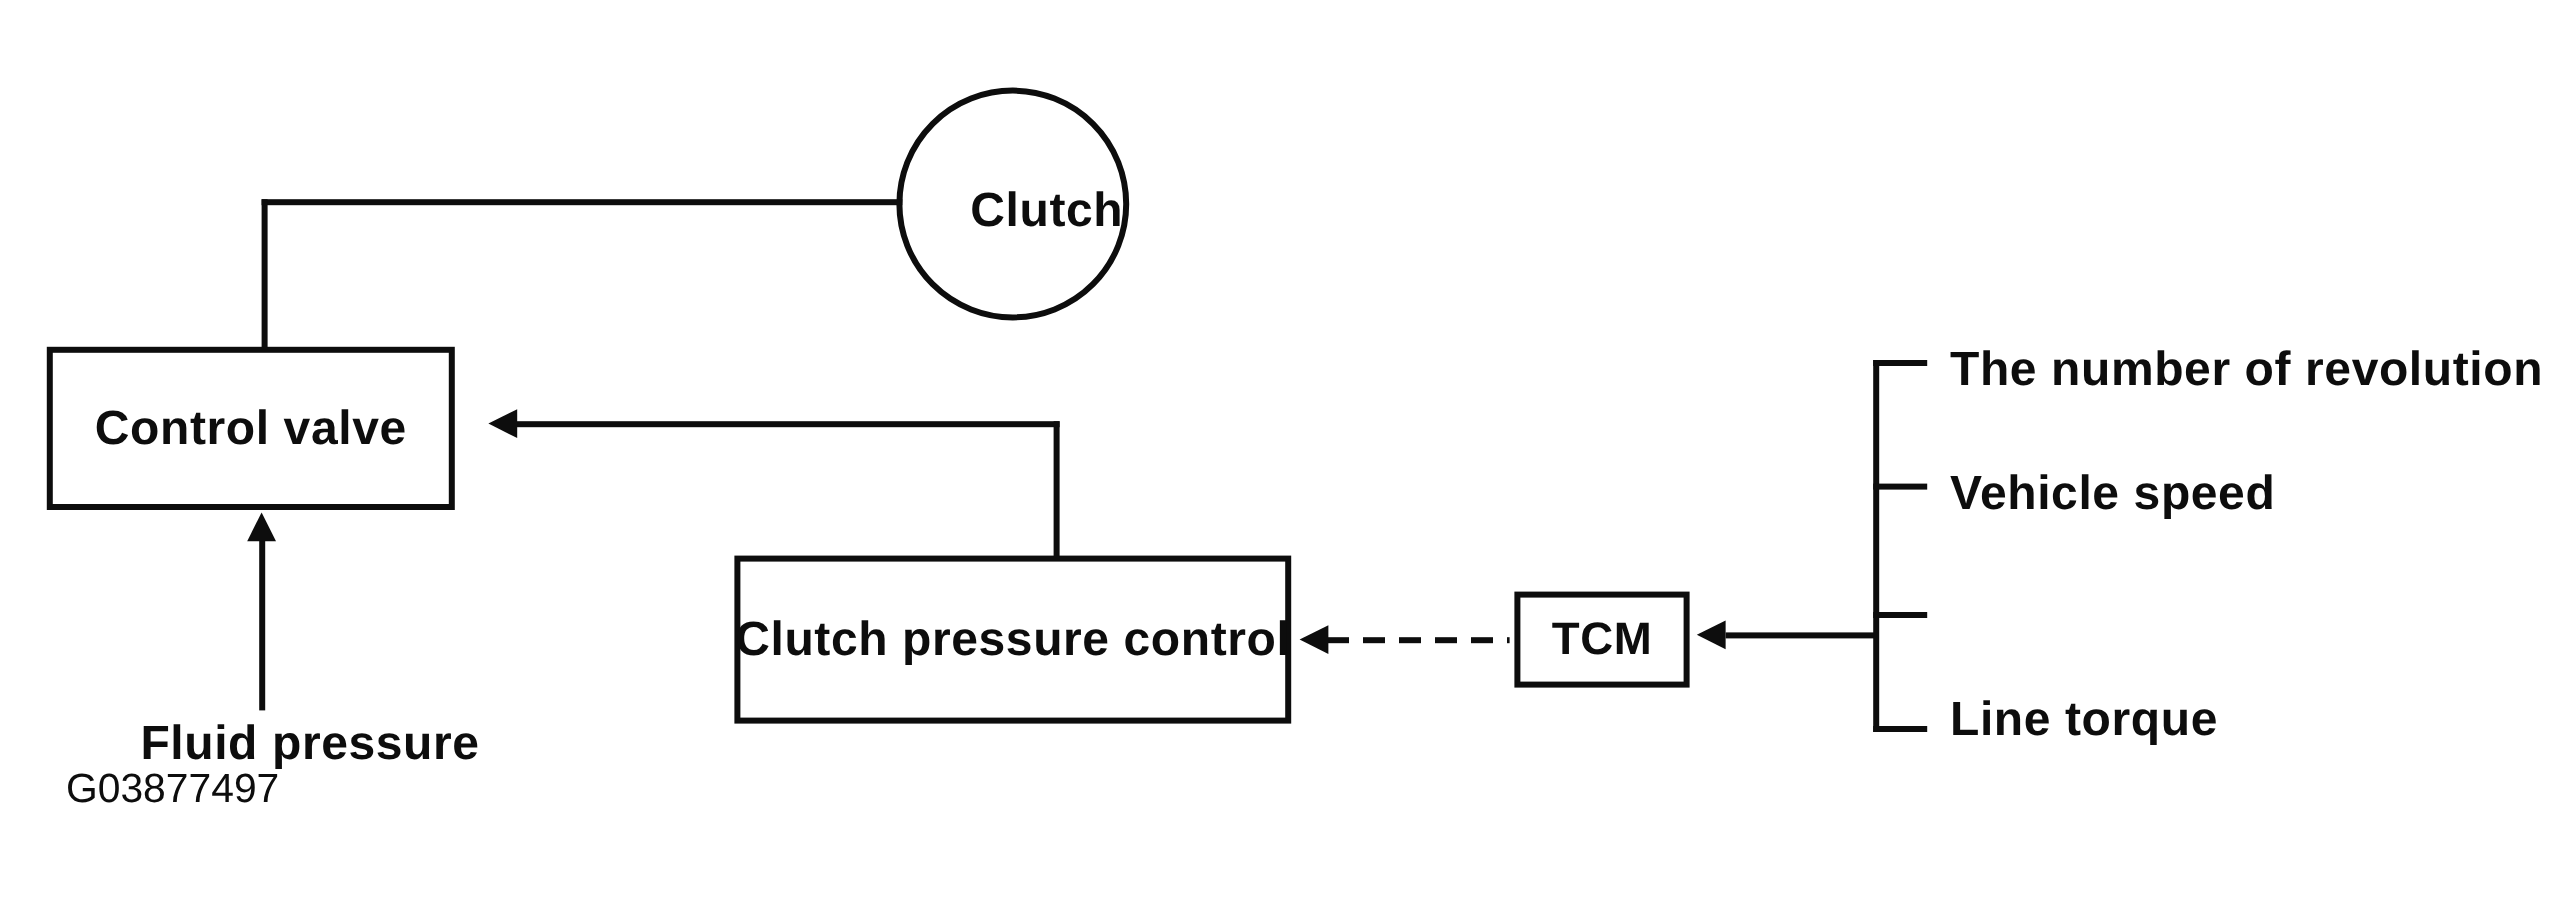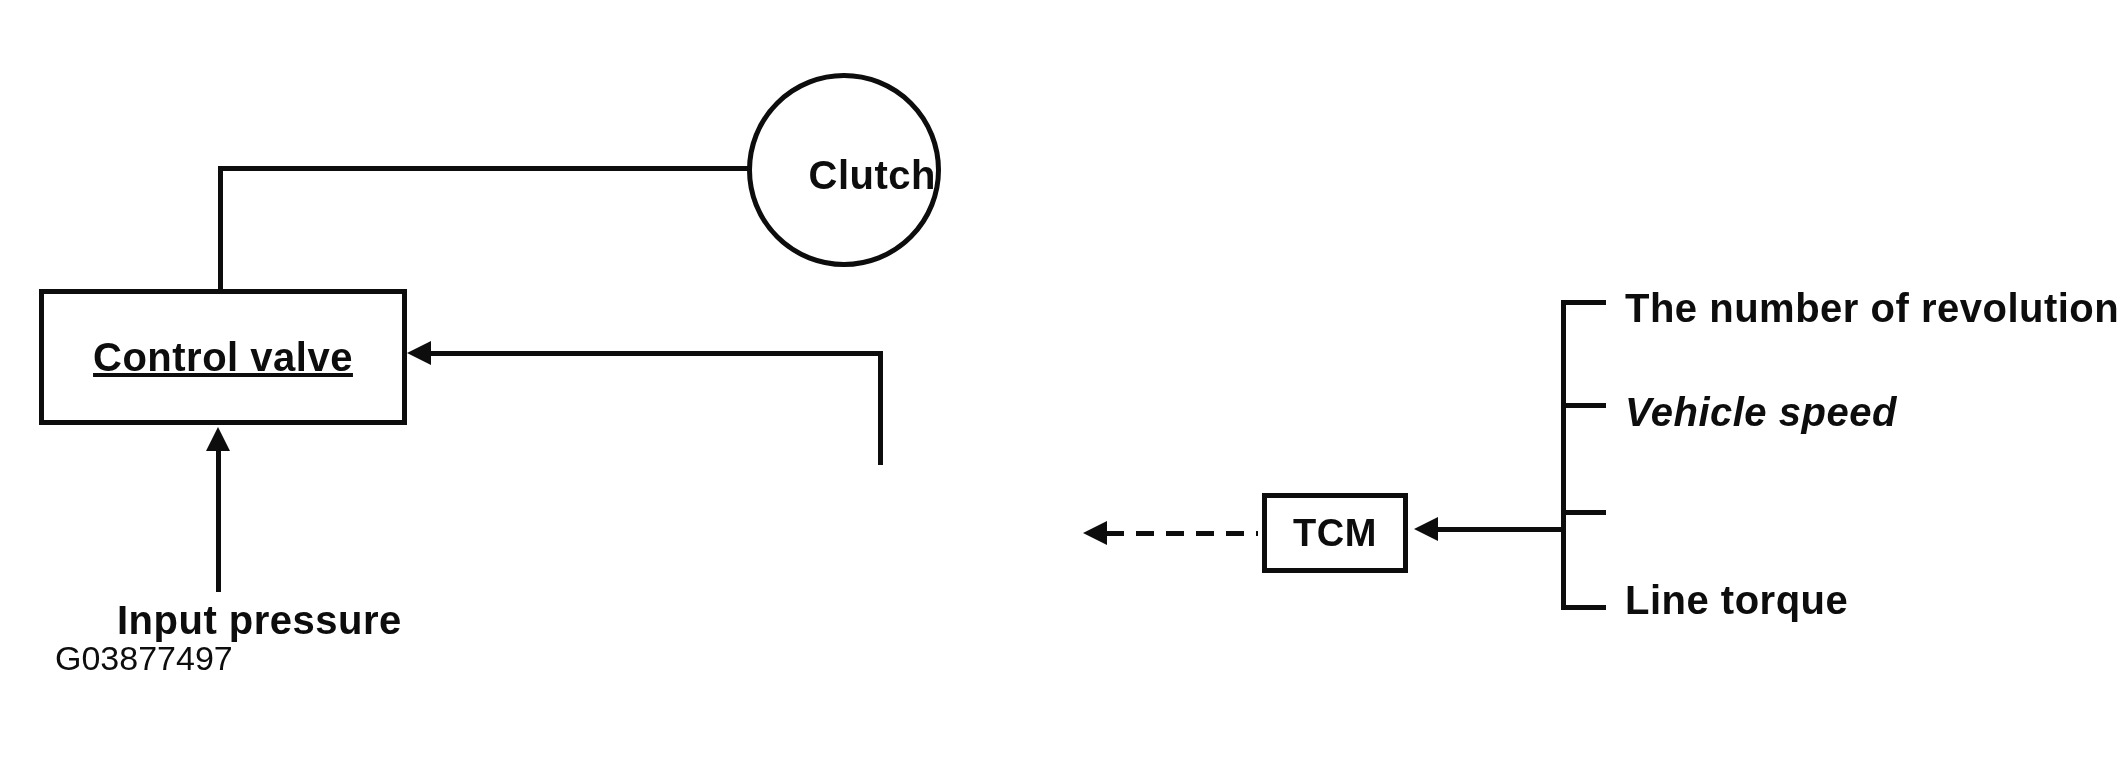--- a/index.html
+++ b/index.html
@@ -27,21 +27,21 @@
     font-size: 40px;
     letter-spacing: 0.5px;
     white-space: nowrap;
   }
   .node-clutch {
     left: 747px; top: 73px; width: 194px; height: 194px;
     border-radius: 50%;
     padding-top: 10px;
     justify-content: flex-end;
   }
-  .node-control-valve { left: 39px;  top: 289px; width: 368px; height: 136px; text-decoration: underline; }
+  .node-control-valve { left: 39px;  top: 289px; width: 340px; height: 136px; }
   .node-cpc           { left: 612px; top: 463px; width: 464px; height: 140px; }
   .node-tcm           { left: 1262px; top: 493px; width: 146px; height: 80px; font-size: 38px; }
 
   
   .seg { position: absolute; background: var(--ink); }
 
   .seg-clutch-h   { left: 218px;  top: 166px; width: 534px; height: 5px; }
   .seg-clutch-v   { left: 218px;  top: 166px; width: 5px;  height: 125px; }
   .seg-cpc-v      { left: 878px;  top: 351px; width: 5px;  height: 114px; }
   .seg-cpc-h      { left: 428px;  top: 351px; width: 455px; height: 5px; }
@@ -82,21 +82,21 @@
   .flabel {
     position: absolute;
     transform: translateY(-50%);
     font-weight: 700;
     font-size: 40px;
     letter-spacing: 0.5px;
     white-space: nowrap;
   }
   .input-label   { left: 1625px; text-align: right; }
   .input-label-1 { top: 308px; }
-  .input-label-2 { top: 412px; font-style: italic; }
+  .input-label-2 { top: 412px; }
   .input-label-3 { top: 513px; }
   .input-label-4 { top: 600px; }
 
   .label-line-pressure { left: 117px; top: 620px; }
   .label-figure-id {
     left: 33px; top: 658px;
     font-size: 34px;
     font-weight: 400;
     letter-spacing: 0;
     margin-left: 22px;
@@ -108,20 +108,23 @@
 <div class="canvas">
 
   <div class="node node-clutch">
     <span>Clutch</span>
   </div>
 
   <div class="node node-control-valve">
     <span>Control valve</span>
   </div>
 
+  <div class="node node-cpc">
+    <span>Clutch pressure control</span>
+  </div>
 
   <div class="node node-tcm">
     <span>TCM</span>
   </div>
 
   <div class="seg seg-clutch-h"></div>
   <div class="seg seg-clutch-v"></div>
 
   <div class="seg seg-cpc-v"></div>
   <div class="seg seg-cpc-h"></div>
@@ -139,16 +142,16 @@
   <div class="seg seg-bracket-v"></div>
   <div class="tick tick-1"></div>
   <div class="tick tick-2"></div>
   <div class="tick tick-3"></div>
   <div class="tick tick-4"></div>
 
   <div class="flabel input-label input-label-1">The number of revolution</div>
   <div class="flabel input-label input-label-2">Vehicle speed</div>
   <div class="flabel input-label input-label-4">Line torque</div>
 
-  <div class="flabel label-line-pressure">Input pressure</div>
+  <div class="flabel label-line-pressure">Fluid pressure</div>
   <div class="flabel label-figure-id">G03877497</div>
 
 </div>
 
 </body></html>

